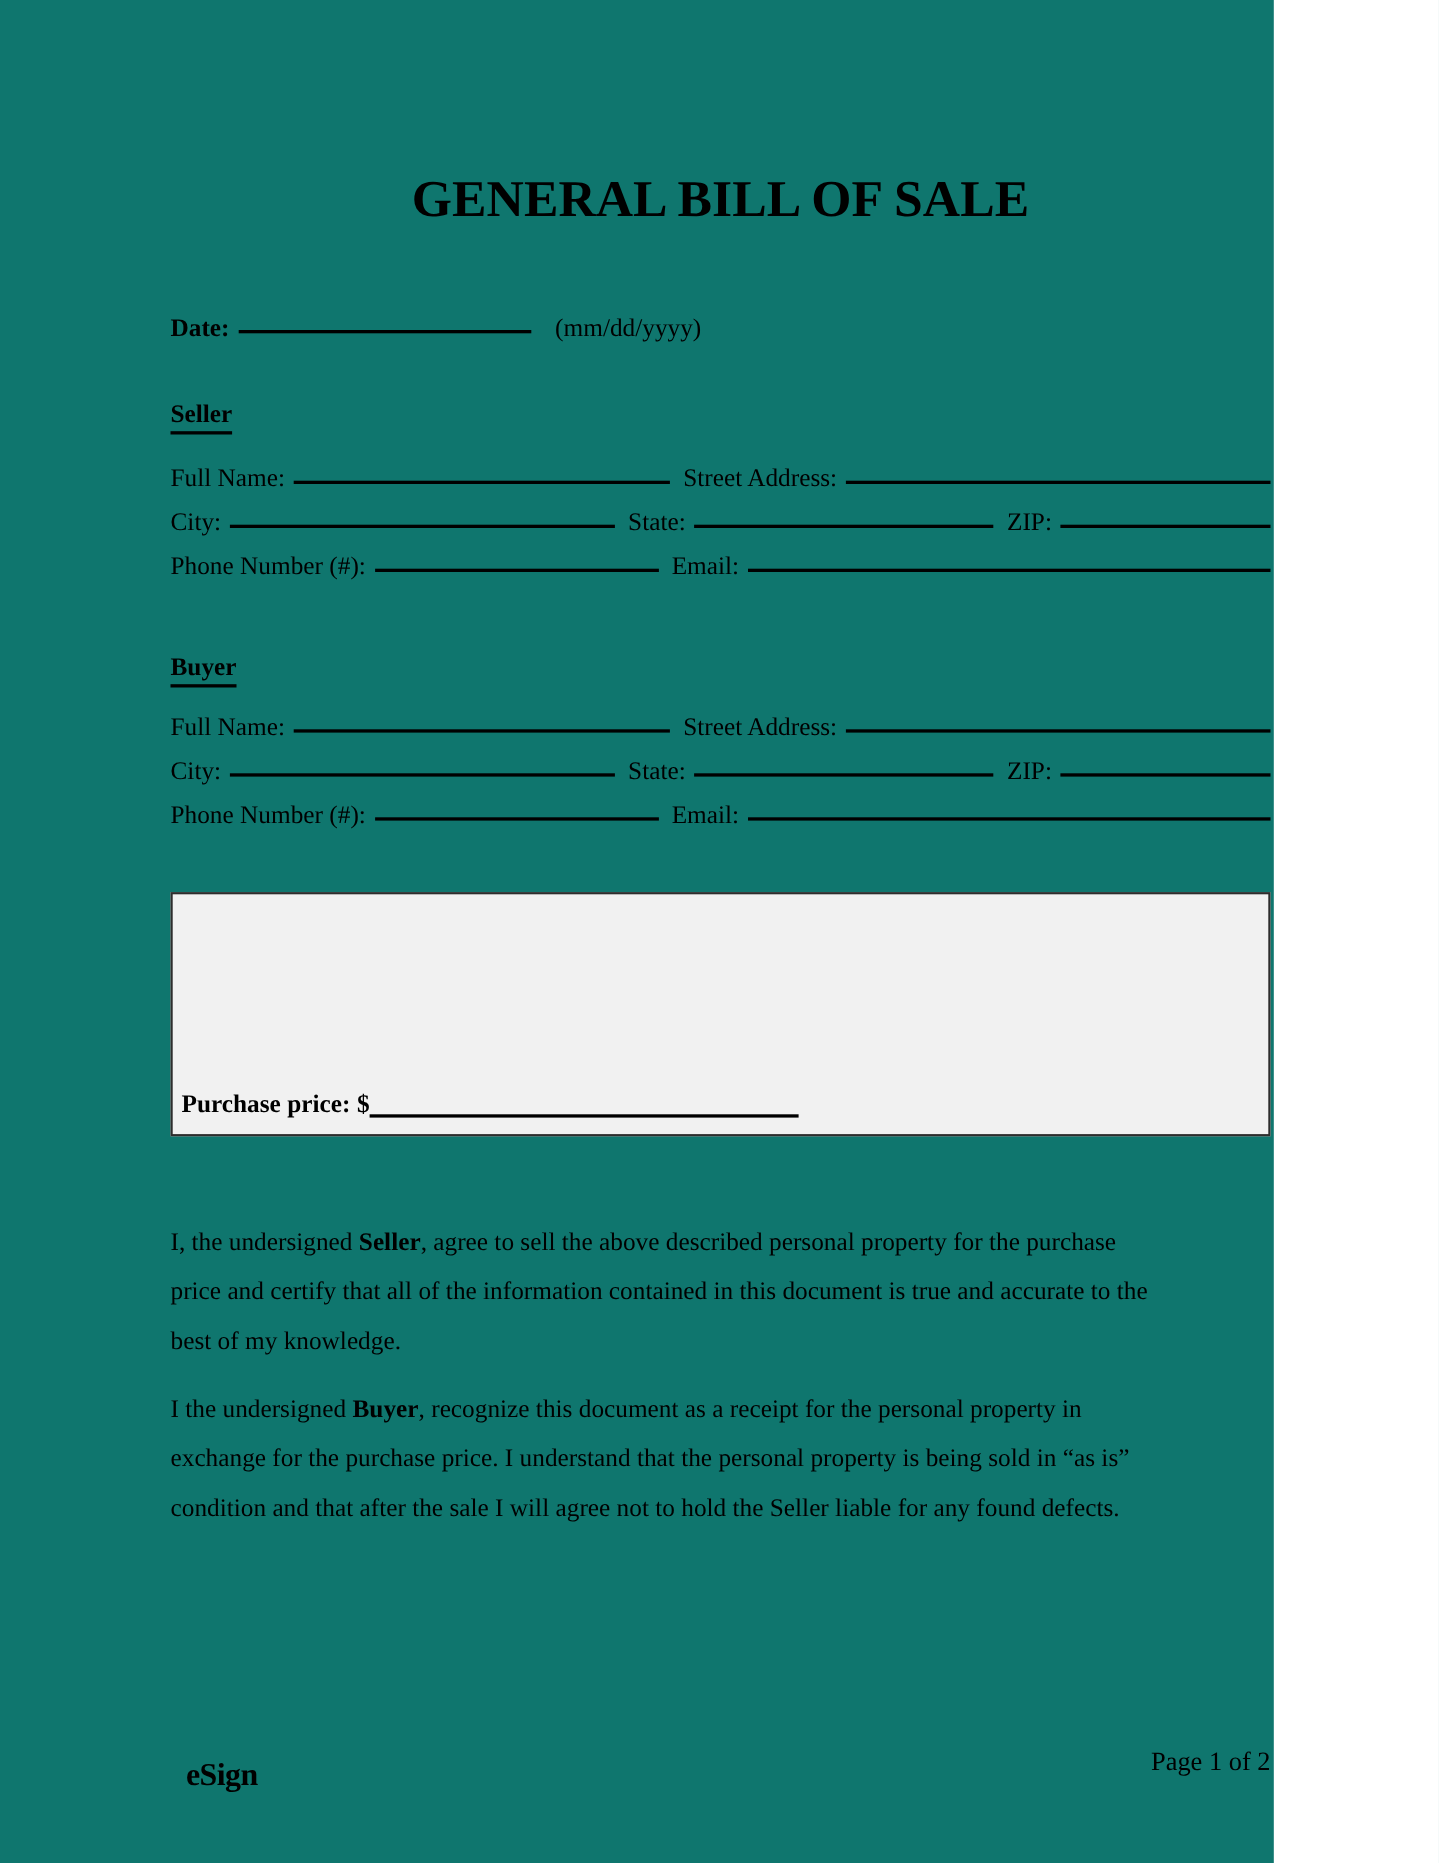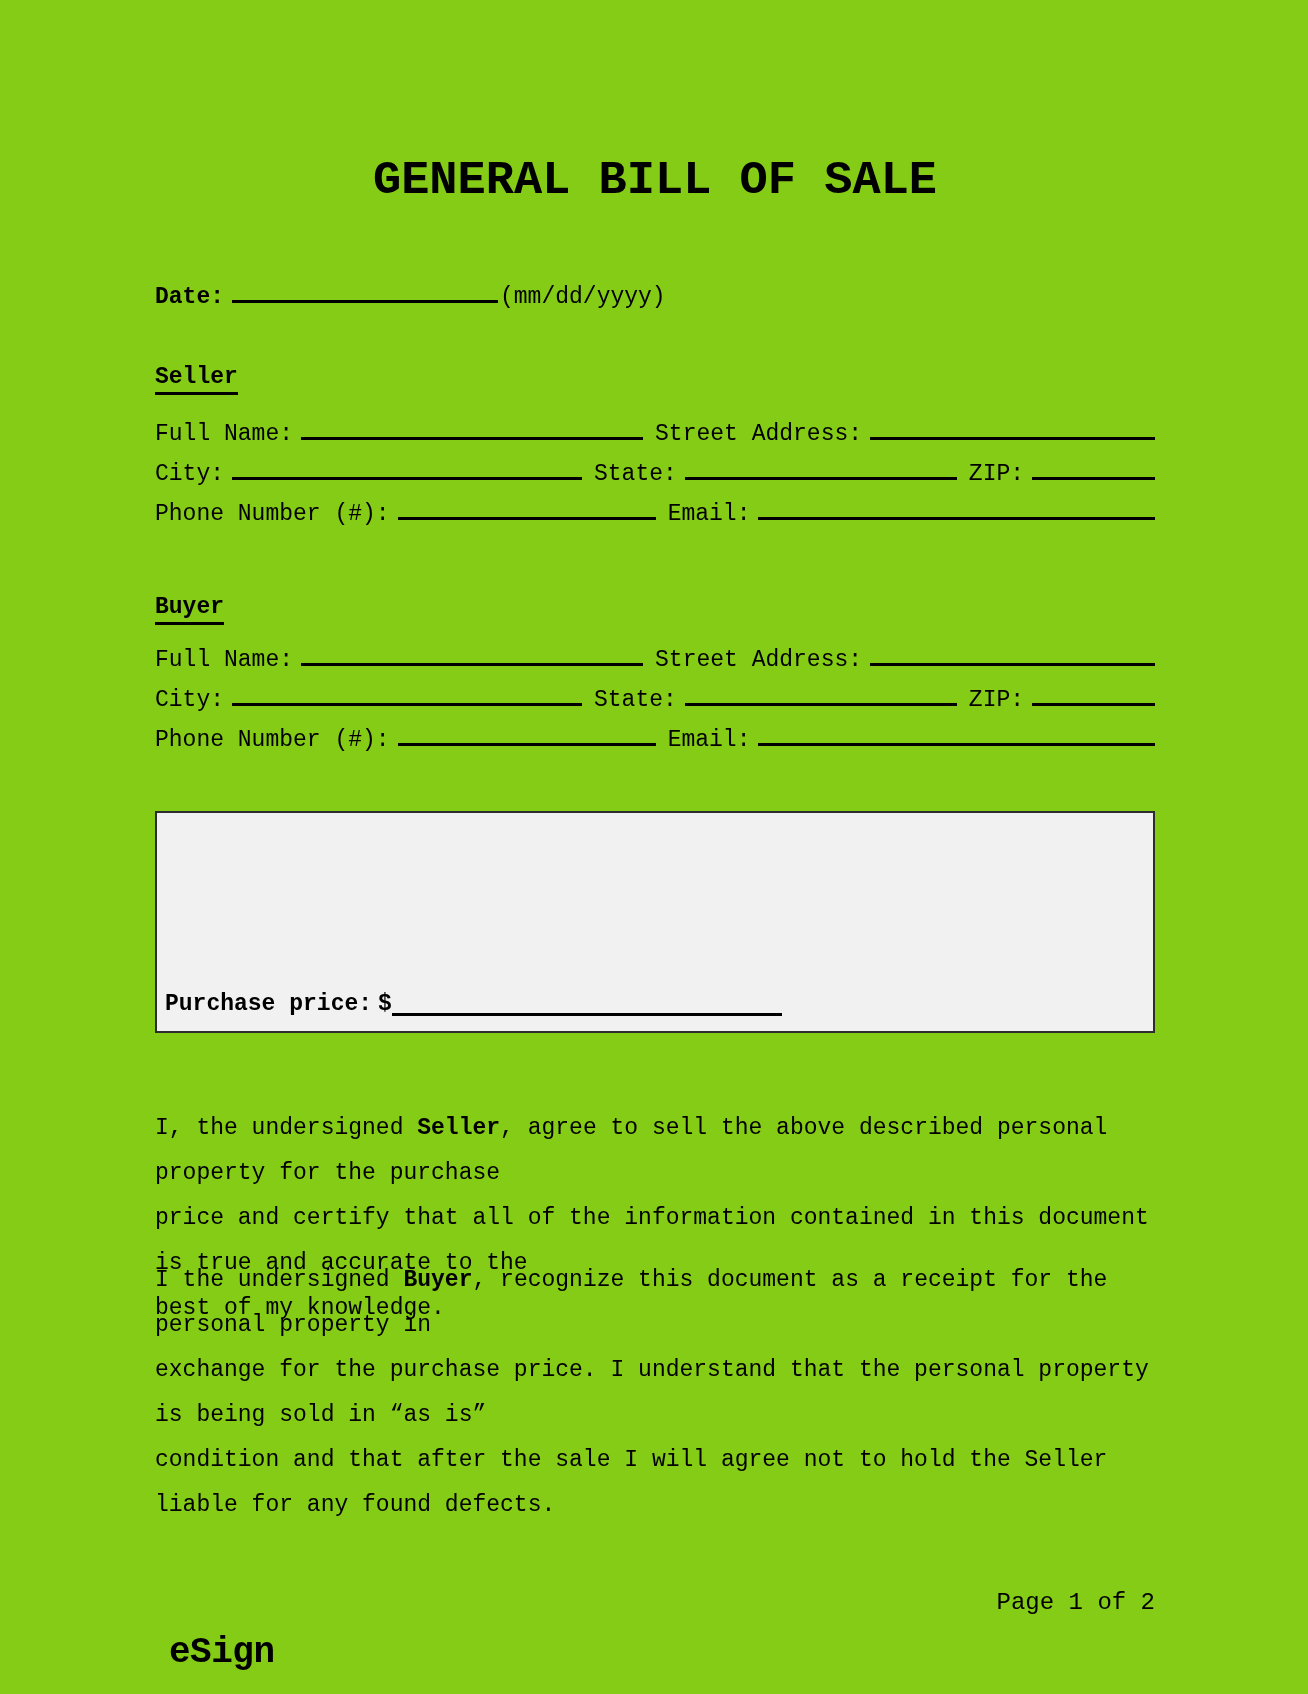--- a/index.html
+++ b/index.html
@@ -1,23 +1,23 @@
 <!DOCTYPE html>
 <html><head>
 <meta charset="utf-8">
 <style>
   * { margin: 0; padding: 0; box-sizing: border-box; }
   html, body { background: #ffffff; }
   .page {
     position: relative;
-    width: 1308px;
+    width: 1158px;
     height: 1694px;
-    background: #84cc16;
+    background: #0f766e;
     color: #000000;
-    font-family: Liberation Mono, monospace;
+    font-family: Liberation Serif, serif;
     overflow: hidden;
   }
   .doc-title {
     position: absolute;
     left: 155px; top: 154px;
     width: 1000px;
     text-align: center;
     font-size: 47px;
     font-weight: bold;
     letter-spacing: 0px;
@@ -40,21 +40,21 @@
     margin-bottom: 1px;
     overflow: hidden;
     font-size: 23px;
   }
   .w266 { width: 266px; flex: none; }
   .w342 { width: 342px; flex: none; }
   .w350 { width: 350px; flex: none; }
   .w272 { width: 272px; flex: none; }
   .w258 { width: 258px; flex: none; }
   .grow { flex: 1 1 auto; }
-  .hint { margin-left: 2px; white-space: nowrap; }
+  .hint { margin-left: 22px; white-space: nowrap; }
   .section-heading {
     position: absolute;
     left: 155px;
     font-size: 23px;
     font-weight: bold;
   }
   .section-heading > span {
     display: inline-block;
     border-bottom: 3px solid #000000;
     padding-bottom: 2px;
@@ -101,22 +101,22 @@
     left: 155px;
     width: 1000px;
     font-size: 23px;
     line-height: 45px;
     white-space: pre-line;
   }
   .para-1 { top: 1106px; }
   .para-2 { top: 1258px; }
   .footer-brand {
     position: absolute;
-    left: 169px; top: 1632px;
-    font-size: 36px;
+    left: 169px; top: 1598px;
+    font-size: 29px;
     font-weight: bold;
     letter-spacing: -0.5px;
   }
   .footer-page {
     position: absolute;
     left: 155px; top: 1589px;
     width: 1000px;
     text-align: right;
     font-size: 24px;
   }

